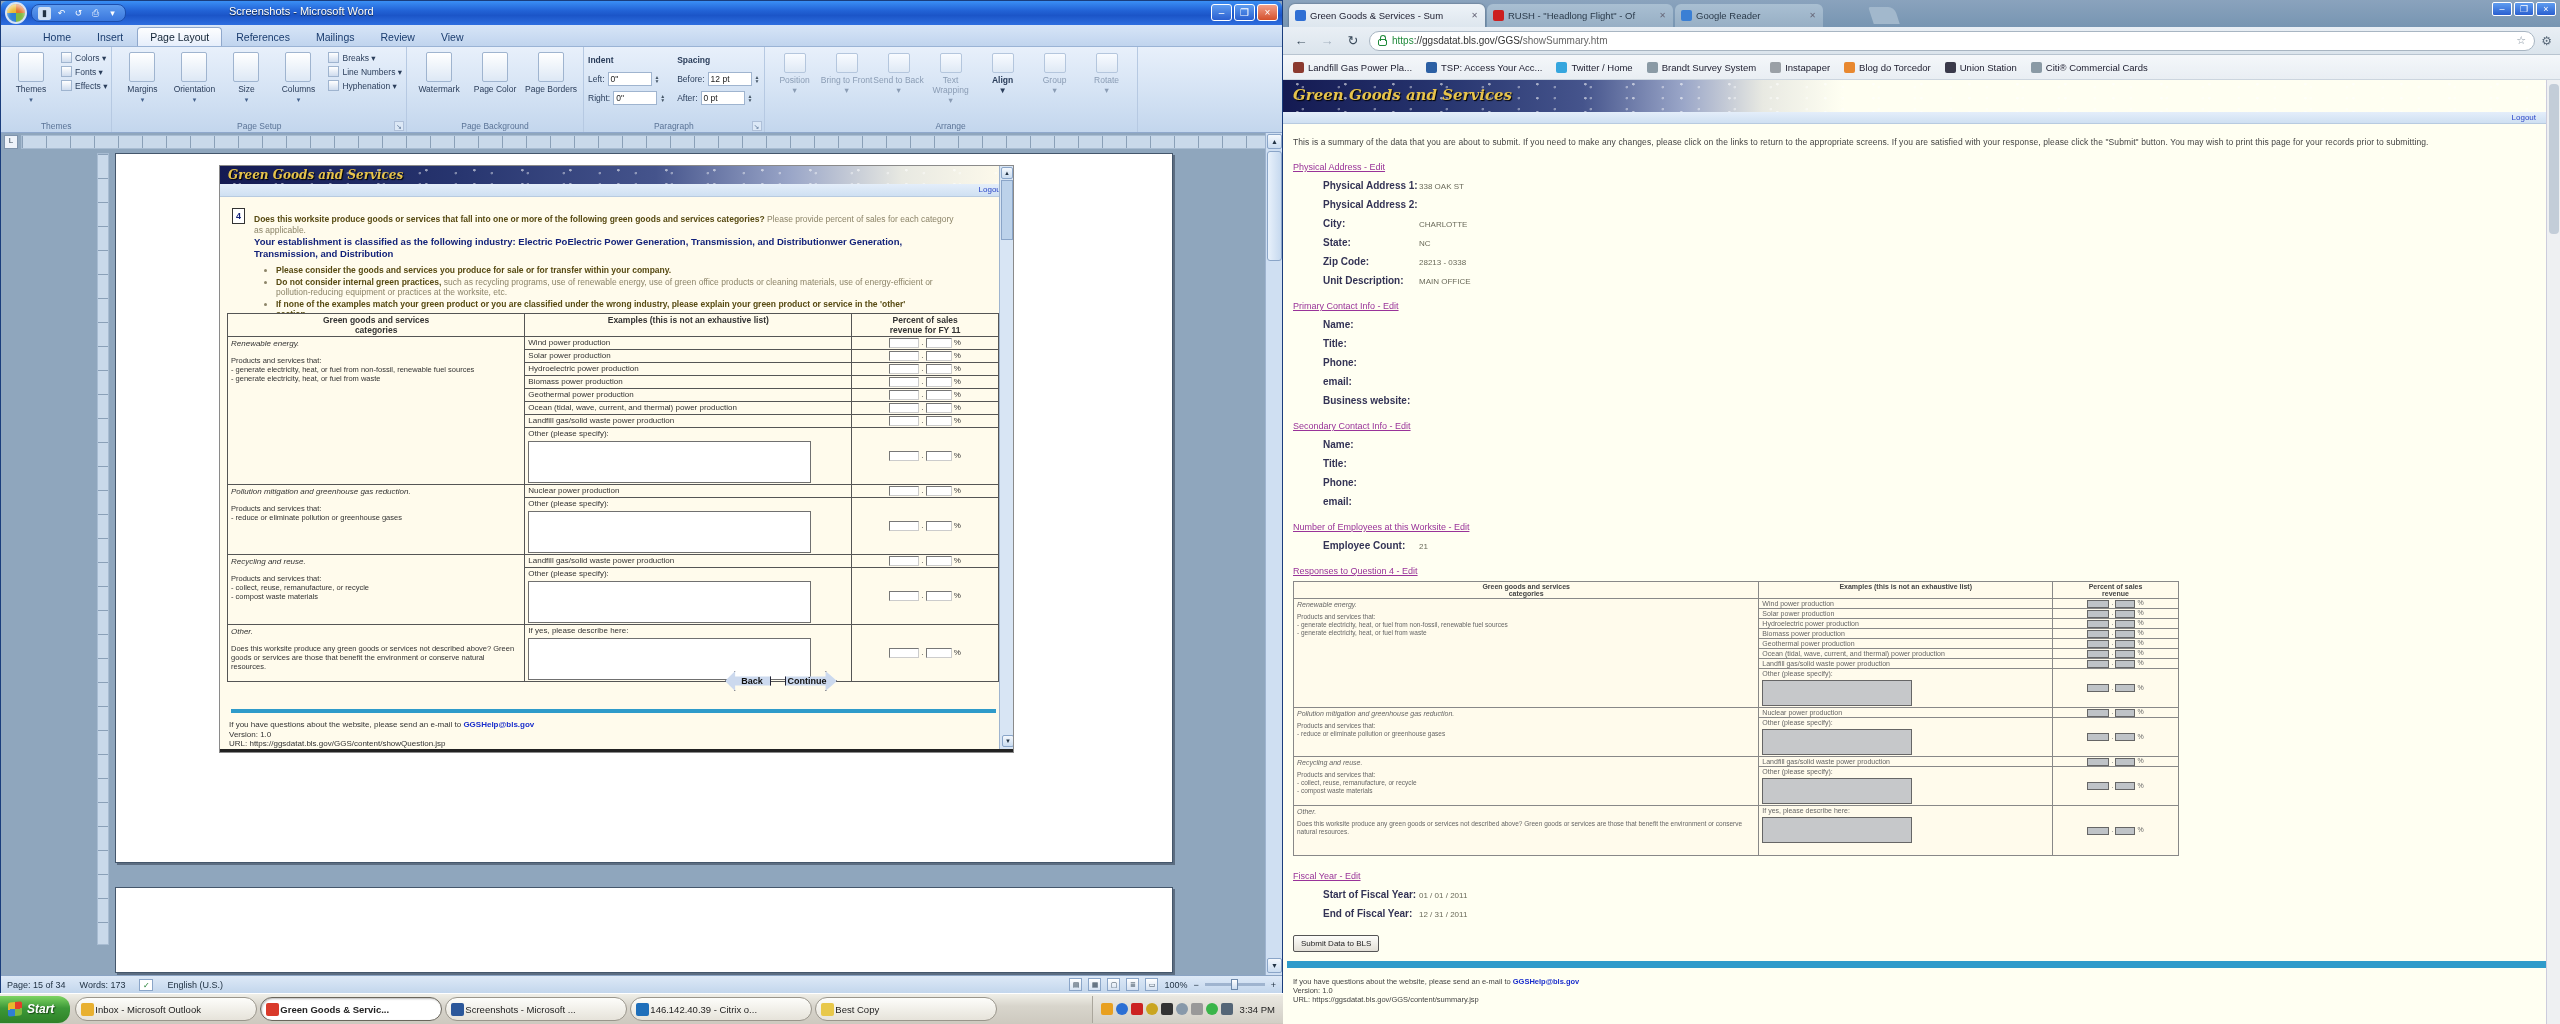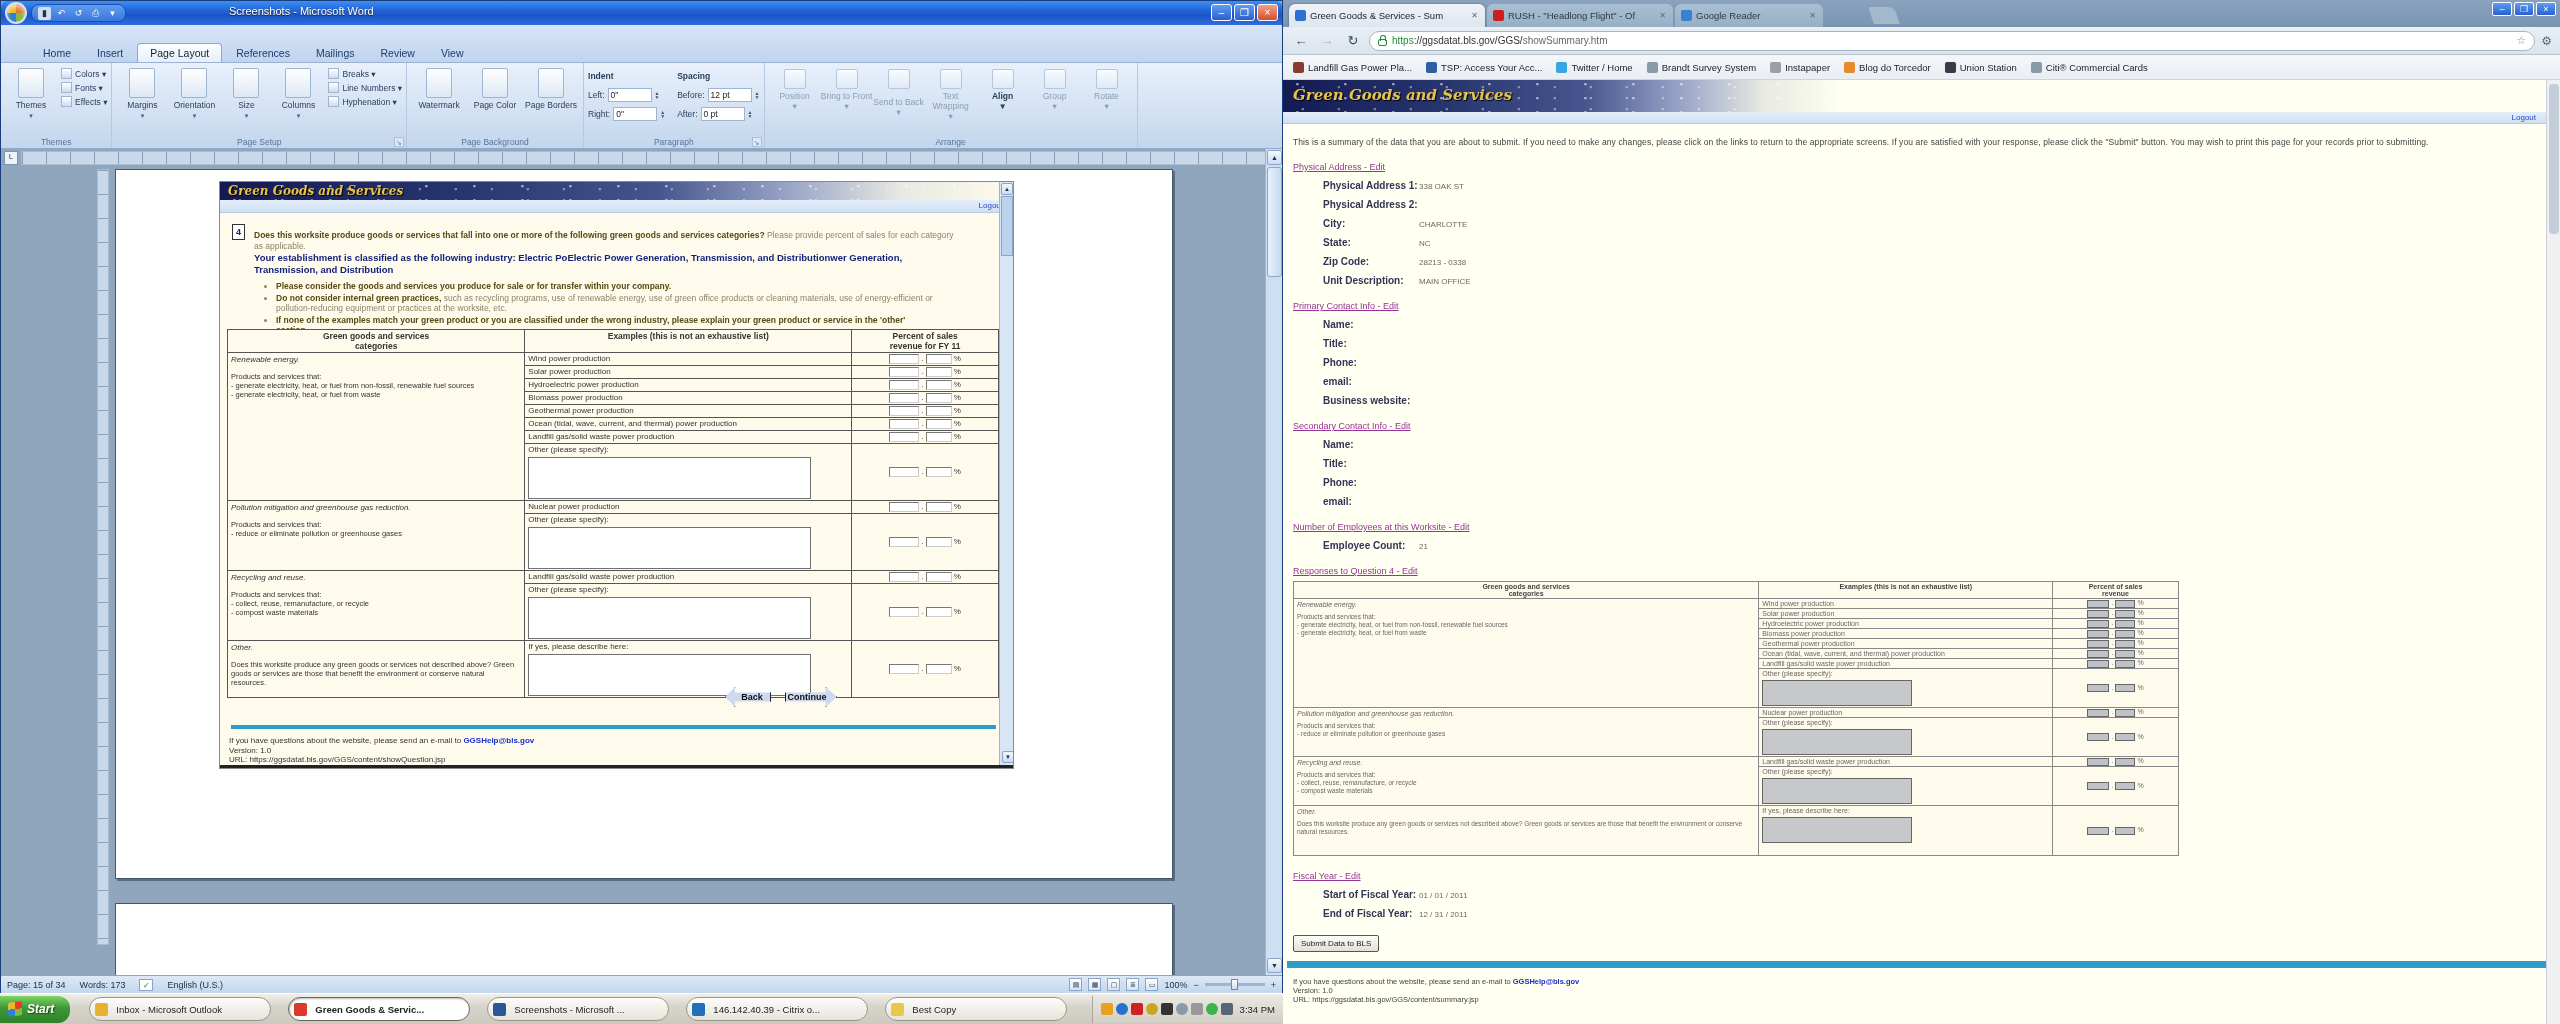--- a/index.html
+++ b/index.html
@@ -12,21 +12,21 @@
   #word-titlebar{height:24px;background:linear-gradient(#3a8ff5,#2263d6 40%,#1b55c8 60%,#2e6ee0);display:flex;align-items:center;color:#fff;position:relative;border-radius:6px 6px 0 0}
   #office-orb{width:22px;height:22px;border-radius:50%;margin:1px 4px;background:conic-gradient(#e3732c 0 25%,#7fba42 0 50%,#2f7fd4 0 75%,#e8b82f 0);border:2px solid #d8e4f5;box-shadow:inset 0 3px 4px rgba(255,255,255,.6)}
   .qat{display:flex;align-items:center;gap:4px;background:linear-gradient(#5f9df0,#3a77dd);border:1px solid #1c4fae;border-radius:8px;padding:1px 6px;height:18px}
   .qat-ic{width:13px;height:13px;font-size:9px;line-height:13px;text-align:center;color:#fff}
   .qat-ic.disk{background:#cfe0f4;color:#234;border-radius:2px}
   #word-title{position:absolute;left:228px;top:4px;font-size:11px;color:#fff;text-shadow:0 1px 1px #123}
   .winbtns{position:absolute;right:4px;top:3px;display:flex;gap:2px}
   .wbtn{width:21px;height:17px;border-radius:3px;background:linear-gradient(#5f9df0,#2a5fd0);border:1px solid #fff;color:#fff;font-size:10px;line-height:15px;text-align:center}
   .wbtn.close{background:linear-gradient(#f2a08a,#d4502c)}
 
-  #ribbon-tabs{height:38px;background:linear-gradient(#d7e5f7,#c0d4ee);display:flex;align-items:flex-end;padding-left:30px;gap:2px;border-bottom:1px solid #9ab3d5}
+  #ribbon-tabs{height:22px;background:linear-gradient(#d7e5f7,#c0d4ee);display:flex;align-items:flex-end;padding-left:30px;gap:2px;border-bottom:1px solid #9ab3d5}
   .rtab{font-size:10.5px;color:#1a3c6e;padding:3px 12px;border-radius:4px 4px 0 0}
   .rtab.active{background:linear-gradient(#fdfeff,#e6eefb);border:1px solid #8fa8cc;border-bottom:none;color:#123}
   #ribbon{height:86px;background:linear-gradient(#e8f0fb,#d2e1f3 60%,#c3d6ed);display:flex;border-bottom:1px solid #8fa8cc}
   .rgroup{position:relative;border-right:1px solid #b6c9e2;padding:3px 4px 14px 4px;display:flex;gap:4px}
   .rgroup-label{position:absolute;bottom:1px;left:0;right:0;text-align:center;font-size:8.5px;color:#5a7396}
   .bigbtn{width:52px;display:flex;flex-direction:column;align-items:center;font-size:8.5px;color:#2a3d5a;text-align:center;padding-top:2px;gap:2px}
   .bigbtn .bi{width:26px;height:30px;background:linear-gradient(#fff,#dde8f5);border:1px solid #9fb4cf;border-radius:2px}
   .bigbtn .drop{font-size:7px;color:#44618c}
   .stack{display:flex;flex-direction:column;justify-content:flex-start;gap:3px;padding-top:2px}
   .smallbtn{display:flex;align-items:center;gap:3px;font-size:8.5px;color:#2a3d5a;white-space:nowrap}
@@ -103,21 +103,21 @@
   #status-right{margin-left:auto;display:flex;align-items:center;gap:6px}
   .viewbtn{width:13px;height:13px;background:linear-gradient(#fff,#d6e2f2);border:1px solid #8aa5c8;font-size:7px;text-align:center;line-height:12px;color:#345}
   #zoom-slider{width:60px;height:3px;background:#9fb4cf;position:relative}
   #zoom-thumb{position:absolute;left:26px;top:-4px;width:7px;height:11px;background:linear-gradient(#fff,#cdddf0);border:1px solid #6d88aa}
   .spellic{width:14px;height:12px;background:#fff;border:1px solid #8aa5c8;font-size:8px;color:#1a7a2a;text-align:center;line-height:11px}
 
   
   #taskbar{position:absolute;left:0;bottom:0;width:1283px;height:31px;background:linear-gradient(#f0efe8,#d8d5cc 40%,#cdc9bf);border-top:1px solid #fff;display:flex;align-items:center}
   #startbtn{height:27px;margin:0 2px 0 0;padding:0 16px 0 8px;background:linear-gradient(#7ed463,#3c9838 45%,#2e8227);border-radius:0 12px 12px 0;color:#fff;font-weight:bold;font-style:italic;font-size:12px;display:flex;align-items:center;gap:5px;text-shadow:1px 1px 1px #1c4a18}
   .winflag{width:14px;height:14px;border-radius:2px;background:conic-gradient(#e33e2b 0 25%,#7fba42 0 50%,#2f7fd4 0 75%,#e8b82f 0);transform:skewY(-6deg)}
-  .taskbtn{height:24px;width:182px;margin-left:17px;background:linear-gradient(#fdfdfa,#e6e3da);border:1px solid #9a968c;border-radius:12px;display:flex;align-items:center;gap:8px;padding:0 5px;font-size:9.5px;color:#222;white-space:nowrap;overflow:hidden}
+  .taskbtn{height:24px;width:182px;margin-left:3px;background:linear-gradient(#fdfdfa,#e6e3da);border:1px solid #9a968c;border-radius:12px;display:flex;align-items:center;gap:1px;padding:0 5px;font-size:9.5px;color:#222;white-space:nowrap;overflow:hidden}
   .taskbtn.active{background:#fff;border:1px solid #6a665c;box-shadow:inset 1px 1px 2px #bbb;font-weight:bold}
   .tico{width:13px;height:13px;border-radius:2px;flex:0 0 13px}
   #tray{margin-left:auto;height:27px;display:flex;align-items:center;gap:3px;background:linear-gradient(#e9e7e0,#d2cfc6);border-left:1px solid #aaa69c;padding:0 8px}
   .trayic{width:12px;height:12px;border-radius:2px}
   #clock{font-size:9.5px;color:#222;margin-left:4px}
 
   
   #right{position:absolute;left:1283px;top:0;width:1277px;height:1024px;background:#fffff2}
   #tabstrip{position:absolute;left:0;top:0;right:0;height:27px;background:linear-gradient(#8aa3bd,#7795b2)}
   .ctab{position:absolute;top:4px;height:23px;border-radius:6px 6px 0 0;display:flex;align-items:center;gap:4px;padding:0 6px;font-size:9.5px;color:#223;overflow:hidden}
@@ -320,21 +320,21 @@
               <div style="margin-top: 2px;">Position</div>
               <div class="drop">▾</div>
             </div>
             <div class="arbtn">
               <div class="ar-ic"></div>
               <div style="margin-top: 2px;">Bring to Front</div>
               <div class="drop">▾</div>
             </div>
             <div class="arbtn">
               <div class="ar-ic"></div>
-              <div style="margin-top: 8px;">Send to Back</div>
+              <div style="margin-top: 2px;">Send to Back</div>
               <div class="drop">▾</div>
             </div>
             <div class="arbtn">
               <div class="ar-ic"></div>
               <div style="margin-top: 2px;">Text Wrapping</div>
               <div class="drop">▾</div>
             </div>
             <div class="arbtn on">
               <div class="ar-ic"></div>
               <div style="margin-top: 2px;">Align</div>

